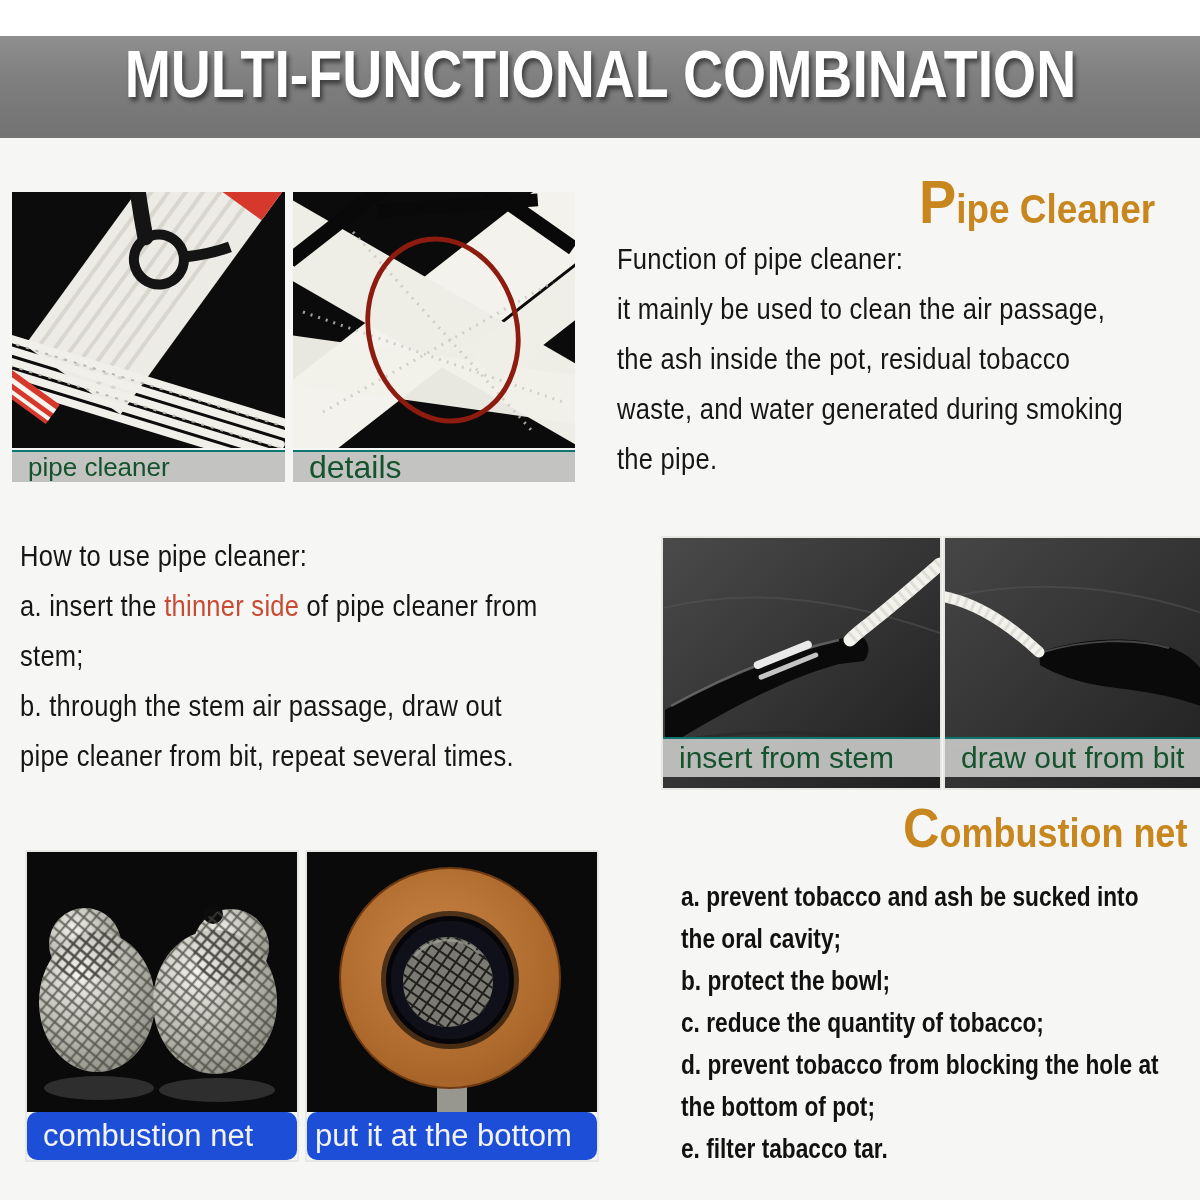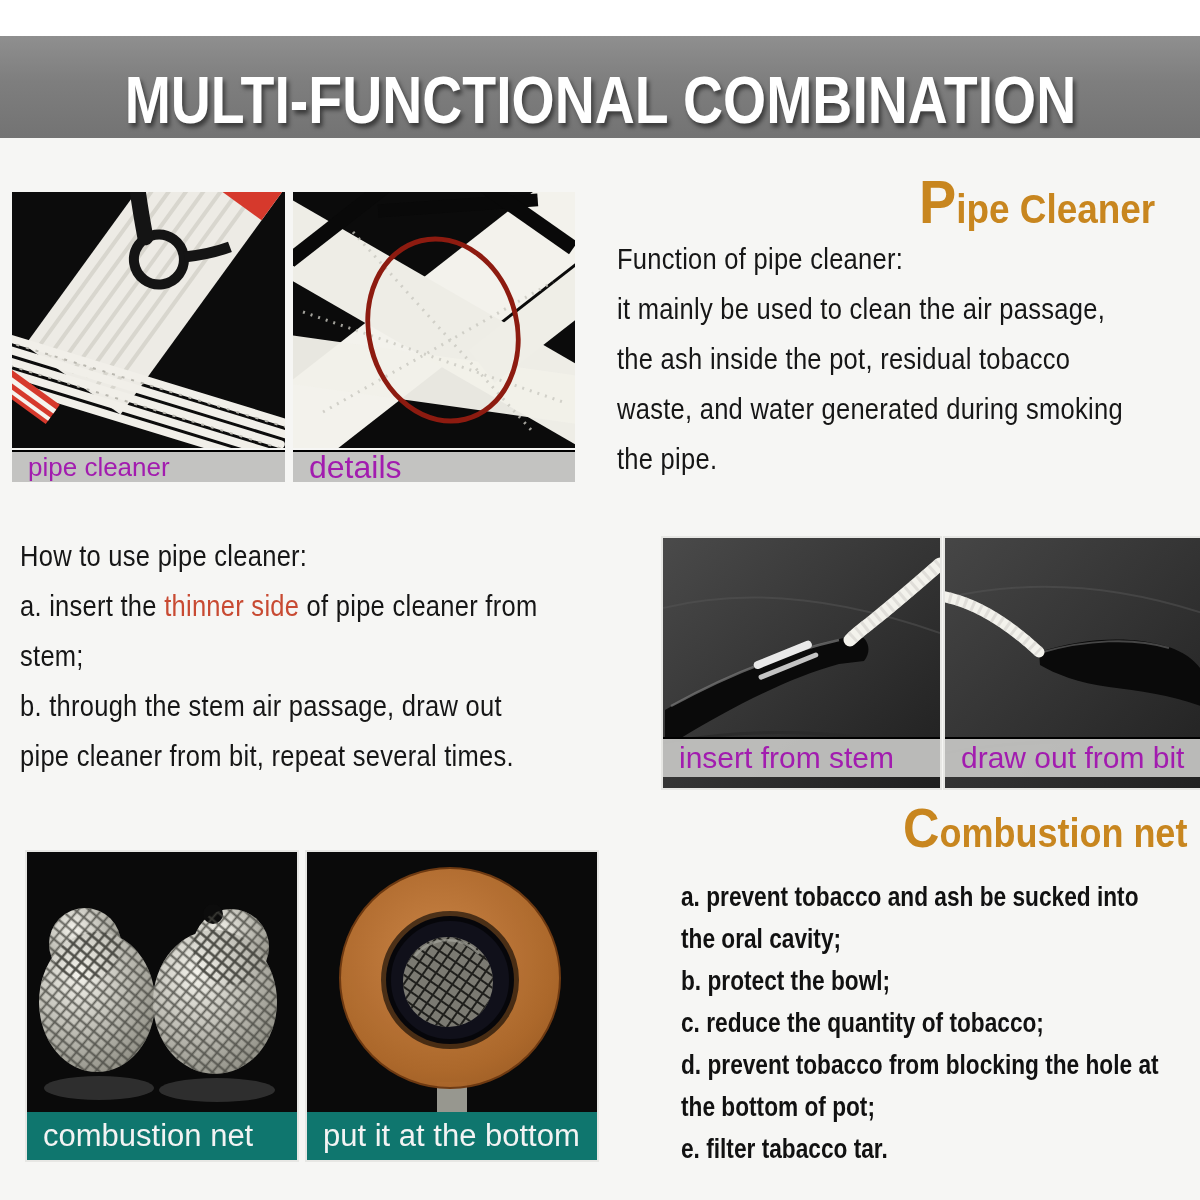--- a/index.html
+++ b/index.html
@@ -3,32 +3,32 @@
 <meta charset="utf-8">
 <style>
   html,body{margin:0;padding:0;background:#ffffff;}
   .page{position:relative;width:1200px;height:1200px;background:#f6f6f4;overflow:hidden;
         font-family:"Liberation Sans",sans-serif;}
   .topstrip{position:absolute;left:0;top:0;width:1200px;height:36px;background:#ffffff;}
 
   
   .banner{position:absolute;left:0;top:36px;width:1200px;height:102px;
           background:linear-gradient(180deg,#8f8f8f,var(--banner,#7e7e7e) 45%,#737373);
-          display:flex;align-items:flex-end;justify-content:center;}
+          display:flex;align-items:flex-start;justify-content:center;}
   .banner-title{font-size:66px;font-weight:700;color:#ffffff;white-space:nowrap;
           transform:scaleX(0.84);text-shadow:3px 4px 5px rgba(0,0,0,0.5);}
 
   
   .photo{position:absolute;}
   .photo svg{display:block;}
   .framed{outline:2px solid #e7e7e4;margin-left:25px;}
   .caption{position:absolute;left:0;right:0;display:flex;align-items:center;
            padding-left:16px;white-space:nowrap;overflow:hidden;}
-  .cap-light{background:rgba(193,193,190,0.96);color:#a21caf;border-top:2px solid #000000;}
-  .cap-dark{background:#0f766e;color:#f3f3f3;}
+  .cap-light{background:rgba(193,193,190,0.96);color:#14532d;border-top:2px solid #0f766e;}
+  .cap-dark{background:#1d4ed8;color:#f3f3f3;border-radius:10px;}
 
   
   .h-orange{position:absolute;display:flex;align-items:baseline;color:var(--accent,#c8861f);
             font-weight:700;white-space:nowrap;transform-origin:left bottom;transform:scaleX(0.9);}
   .h-initial-lg{font-size:62px;line-height:60px;}
   .h-rest-lg{font-size:41px;}
   .h-initial-md{font-size:56px;line-height:56px;}
   .h-rest-md{font-size:40px;}
 
   
@@ -243,21 +243,21 @@
       </defs>
       <rect width="290" height="260" fill="#0a0a0a"></rect>
       <rect x="130" y="230" width="30" height="30" fill="#97978f"></rect>
       <circle cx="143" cy="126" r="110" fill="url(#wood)" stroke="#6f3a12" stroke-width="2" opacity="0.98"></circle>
       <circle cx="143" cy="128" r="64" fill="#10101a"></circle>
       <circle cx="143" cy="128" r="64" fill="none" stroke="#000000" stroke-width="10" opacity="0.6"></circle>
       <circle cx="141" cy="130" r="45" fill="#7b7a72"></circle>
       <circle cx="141" cy="130" r="45" fill="url(#net2)"></circle>
       <path d="M 108 104 A 42 42 0 0 1 172 102" stroke="#a3a29a" stroke-width="2.5" fill="none" opacity="0.7"></path>
     </svg>
-    <div class="caption cap-dark" style="bottom:0;height:48px;font-size:31px;padding-left:16px;">put it at the bottom</div>
+    <div class="caption cap-dark" style="bottom:0;height:48px;font-size:31px;padding-left:8px;">put it at the bottom</div>
   </div>
 
   <div class="para benefits">
     <div class="ln">a. prevent tobacco and ash be sucked into</div>
     <div class="ln">the oral cavity;</div>
     <div class="ln">b. protect the bowl;</div>
     <div class="ln">c. reduce the quantity of tobacco;</div>
     <div class="ln">d. prevent tobacco from blocking the hole at</div>
     <div class="ln">the bottom of pot;</div>
     <div class="ln">e. filter tabacco tar.</div>

